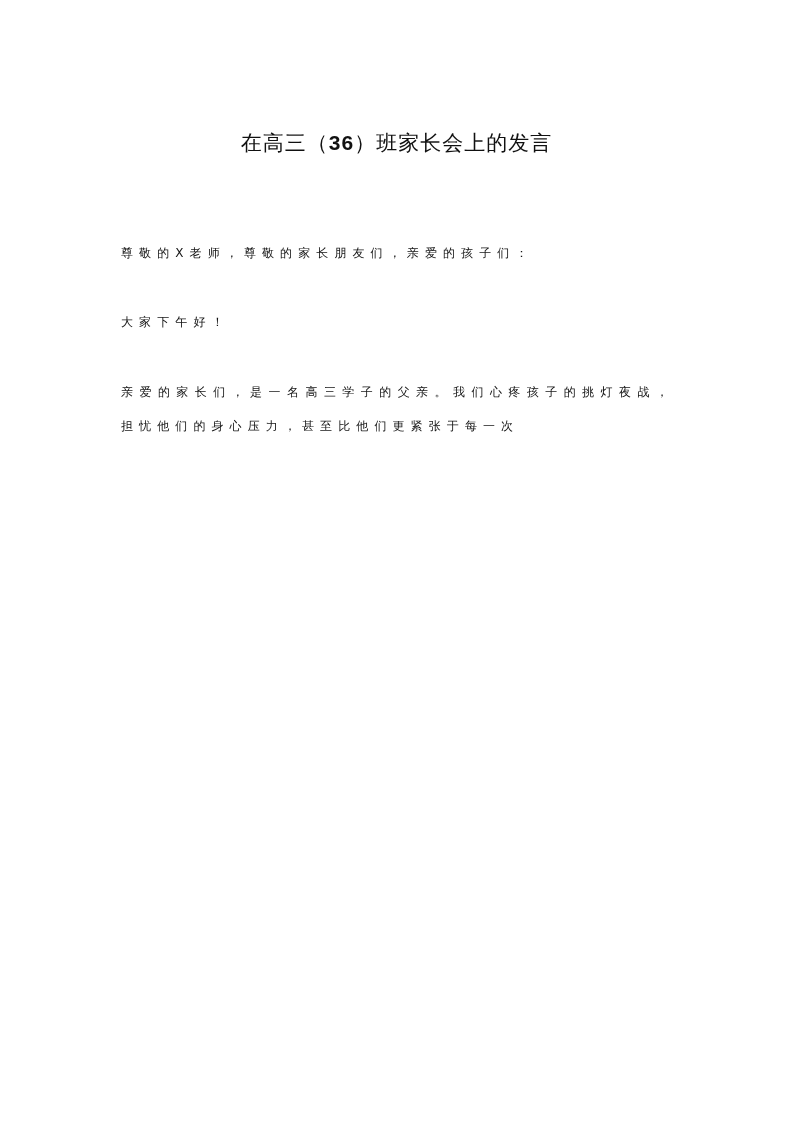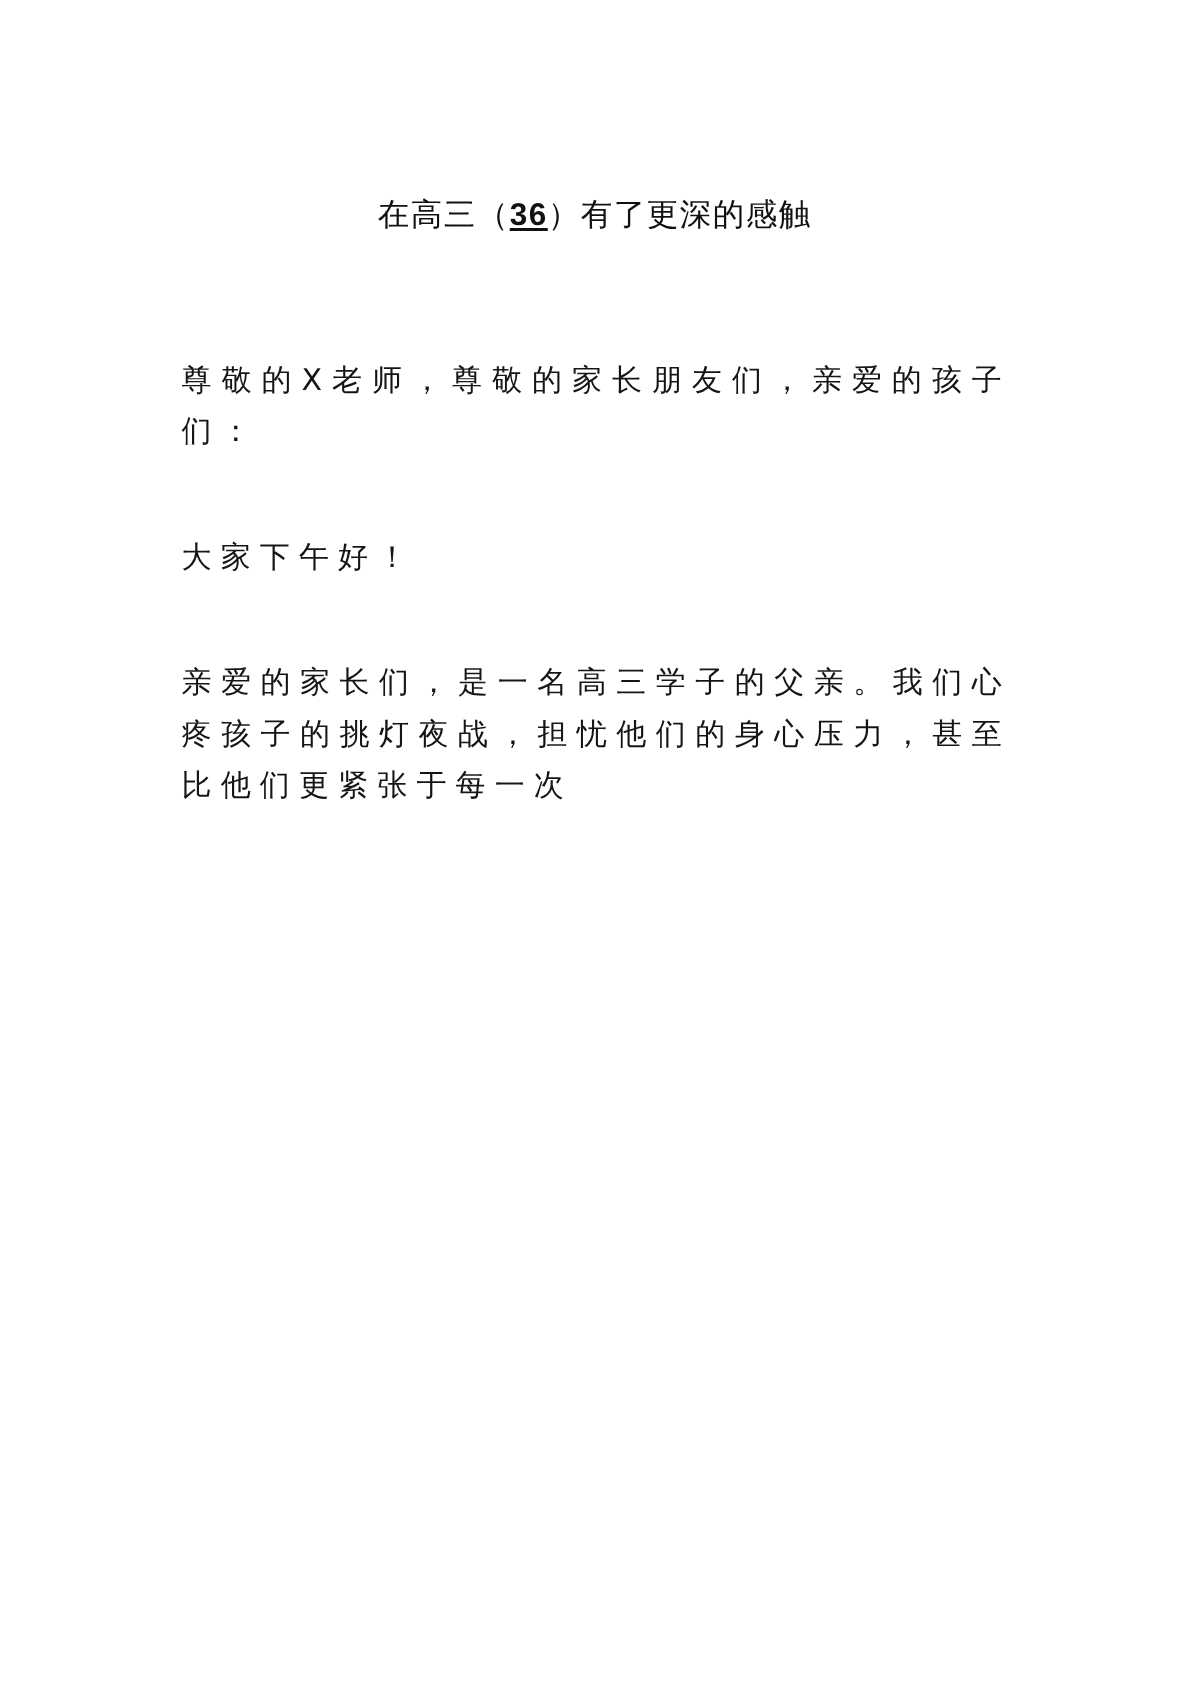--- a/index.html
+++ b/index.html
@@ -30,46 +30,45 @@
     width: 793px;
     text-align: center;
     font-size: 21px;
     line-height: 30px;
     letter-spacing: 1px;
     color: #111;
   }
   .title .num {
     font-family: "Liberation Sans", sans-serif;
     font-weight: bold;
-    text-decoration: underline;
   }
   .body {
     position: absolute;
     left: 121px;
     top: 236px;
     width: 553px;
   }
   .para {
     margin: 0;
-    font-size: 20px;
+    font-size: 12px;
     line-height: 34.4px;
     letter-spacing: 6.1px;
     text-align: justify;
     text-align-last: left;
     color: #151515;
     word-break: break-all;
   }
   .para + .para {
-    margin-top: 49px;
+    margin-top: 35px;
   }
 </style>
 </head>
 <body>
 
 <div class="page">
-  <div class="title"><span>在高三（</span><span class="num">36</span><span>）有了更深的感触</span></div>
+  <div class="title"><span>在高三（</span><span class="num">36</span><span>）班家长会上的发言</span></div>
 
   <div class="body">
     <p class="para">尊敬的X老师，尊敬的家长朋友们，亲爱的孩子们：</p>
     <p class="para">大家下午好！</p>
     <p class="para">亲爱的家长们，是一名高三学子的父亲。我们心疼孩子的挑灯夜战，担忧他们的身心压力，甚至比他们更紧张于每一次</p>
   </div>
 </div>
 
 </body></html>

